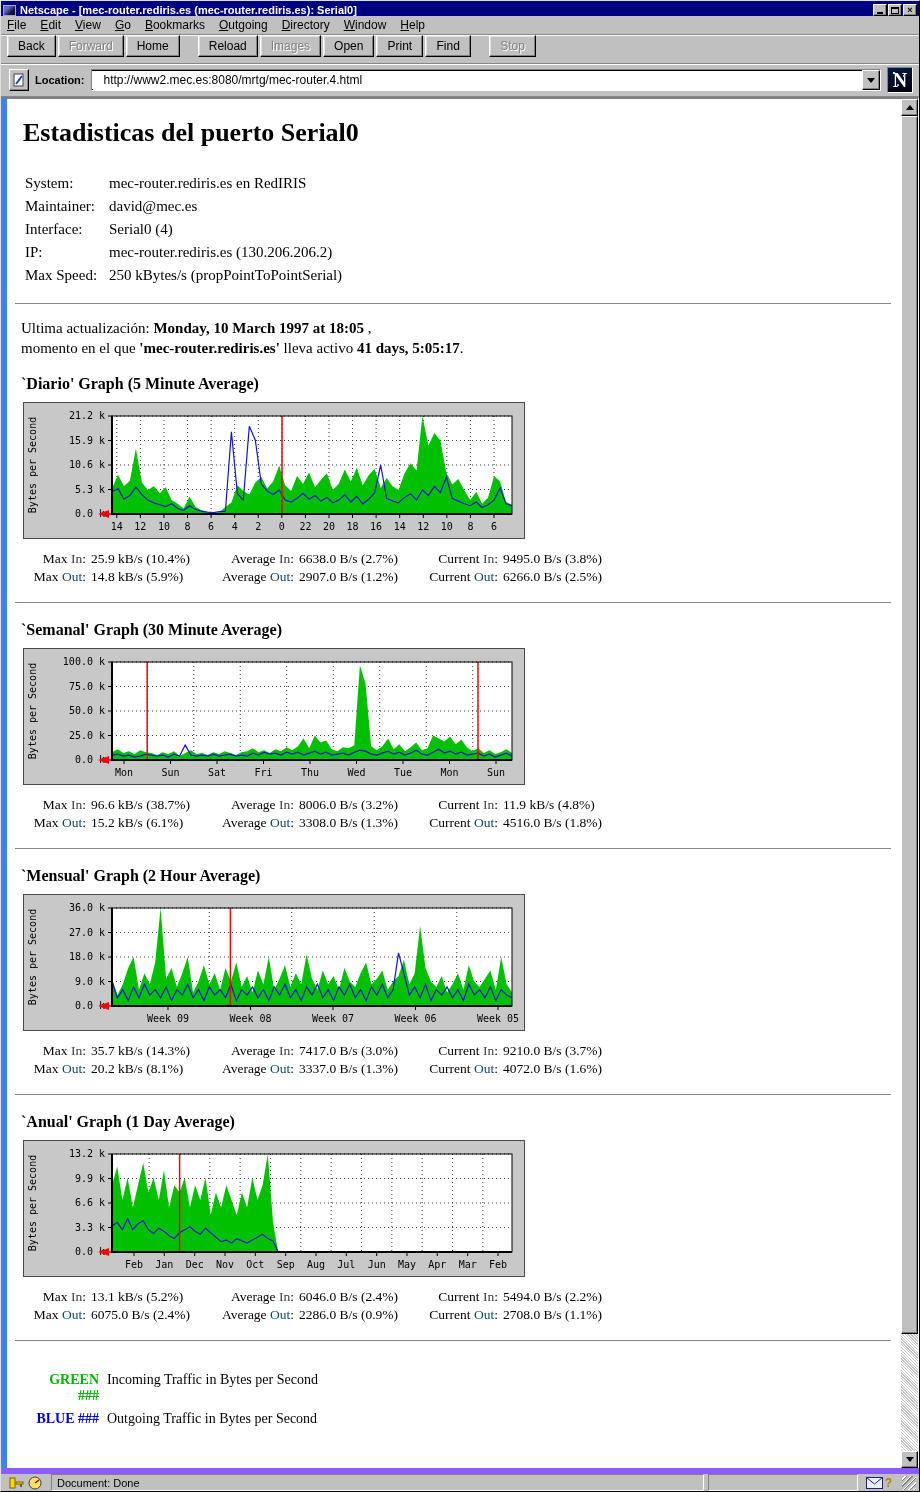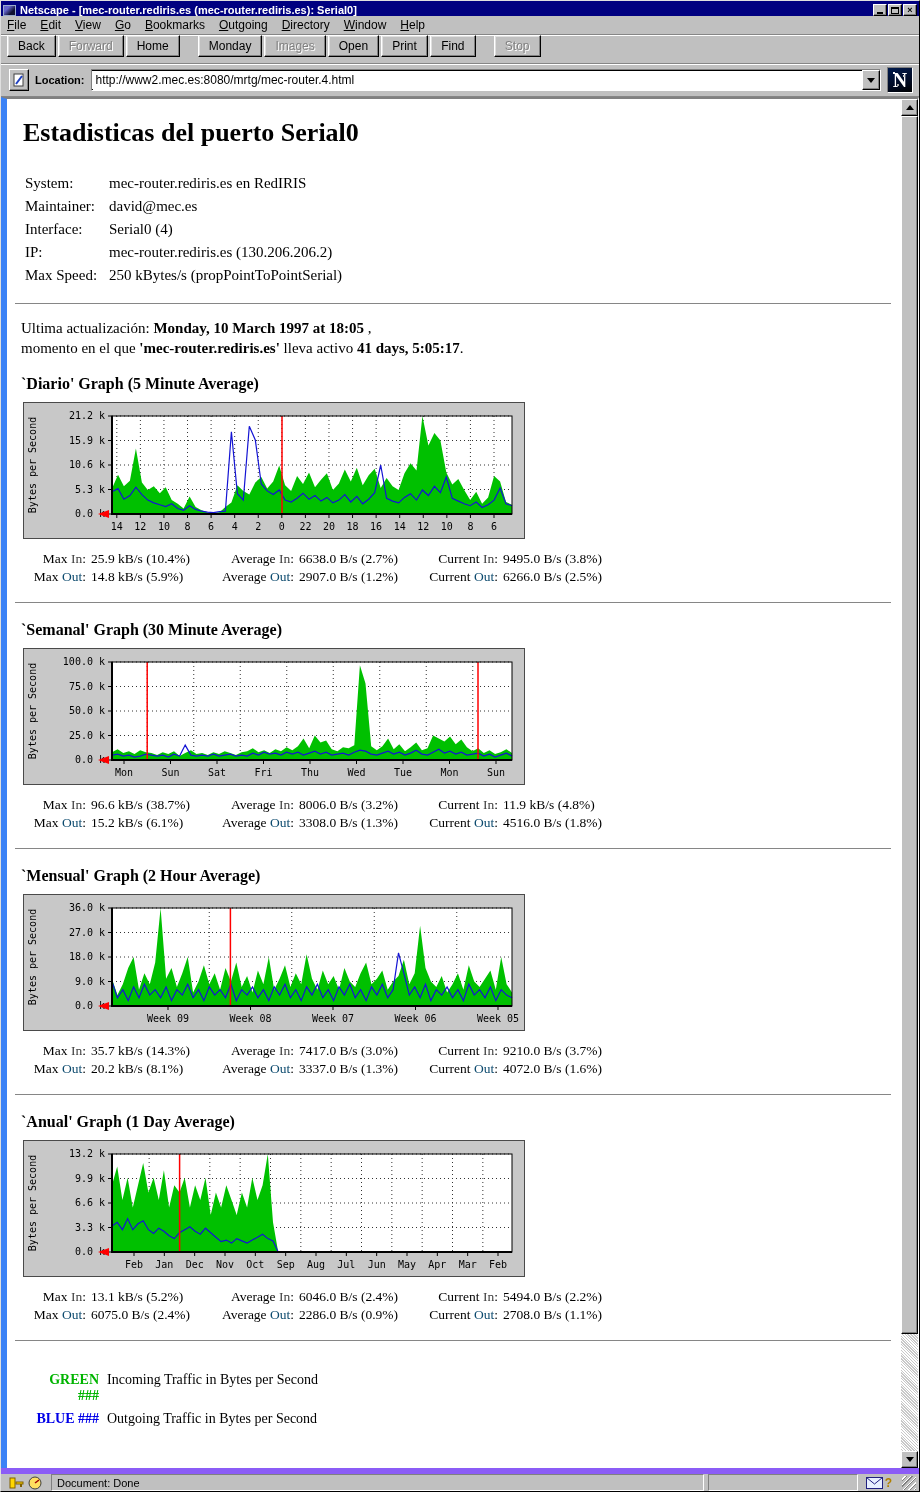--- a/index.html
+++ b/index.html
@@ -34,21 +34,21 @@
   .tbtn.disabled { color:#808080; text-shadow:1px 1px 0 #fff; }
   .tbtn.gap { margin-left:16px; }
   
   .locbar { height:33px; display:flex; align-items:center; padding:0 6px 0 8px;
             border-bottom:1px solid #868686; box-shadow:0 1px 0 #fff; flex:0 0 auto; }
   .loc-icon { width:20px; height:22px; background:#c0c0c0; border:1px solid; border-color:#fff #000 #000 #fff;
               box-shadow:inset -1px -1px 0 #808080; display:flex; align-items:center; justify-content:center; margin-right:6px; }
   .loc-label { font-size:11px; margin-right:6px;font-weight:bold; }
   .loc-field { flex:1; height:22px; background:#fff; border:1px solid; border-color:#808080 #fff #fff #808080;
                box-shadow:inset 1px 1px 0 #000; display:flex; align-items:center; }
-  .loc-input { flex:1; border:0; outline:0; font-size:12px; padding:0 4px; height:18px;
+  .loc-input { flex:1; border:0; outline:0; font-size:12px; padding:0 12px; height:18px;
                font-family:"Liberation Sans",sans-serif; background:#fff; }
   .loc-drop { width:18px; height:20px; background:#c0c0c0; border:1px solid; border-color:#fff #000 #000 #fff;
               box-shadow:inset -1px -1px 0 #808080; display:flex; align-items:center; justify-content:center; }
   .tri-down { width:0; height:0; border:4px solid transparent; border-top:5px solid #000; margin-top:4px; }
   .nlogo { width:26px; height:26px; margin-left:6px; border:1px solid; border-color:#808080 #fff #fff #808080;
            background:linear-gradient(160deg,#001a4d 0%,#000a24 60%,#000 100%); position:relative;
            display:flex; align-items:center; justify-content:center; }
   .nlogo span { color:#fff; font:bold 20px "Liberation Serif",serif; line-height:1; }
   .nlogo i { position:absolute; width:2px; height:2px; background:#fff; top:4px; left:5px;
              box-shadow:10px 3px 0 #ccc, 4px 12px 0 #aaa; }
@@ -125,21 +125,21 @@
       <span class="menu-item">Outgoing</span>
       <span class="menu-item">Directory</span>
       <span class="menu-item">Window</span>
       <span class="menu-item">Help</span>
     </div>
 
   <div class="toolbar">
       <span class="tbtn">Back</span>
       <span class="tbtn disabled">Forward</span>
       <span class="tbtn">Home</span>
-      <span class="tbtn gap">Monday</span>
+      <span class="tbtn gap">Reload</span>
       <span class="tbtn disabled">Images</span>
       <span class="tbtn">Open</span>
       <span class="tbtn">Print</span>
       <span class="tbtn">Find</span>
       <span class="tbtn disabled gap">Stop</span>
     </div>
 
   <div class="locbar">
     <span class="loc-icon">
       <svg width="12" height="14" viewBox="0 0 12 14">

